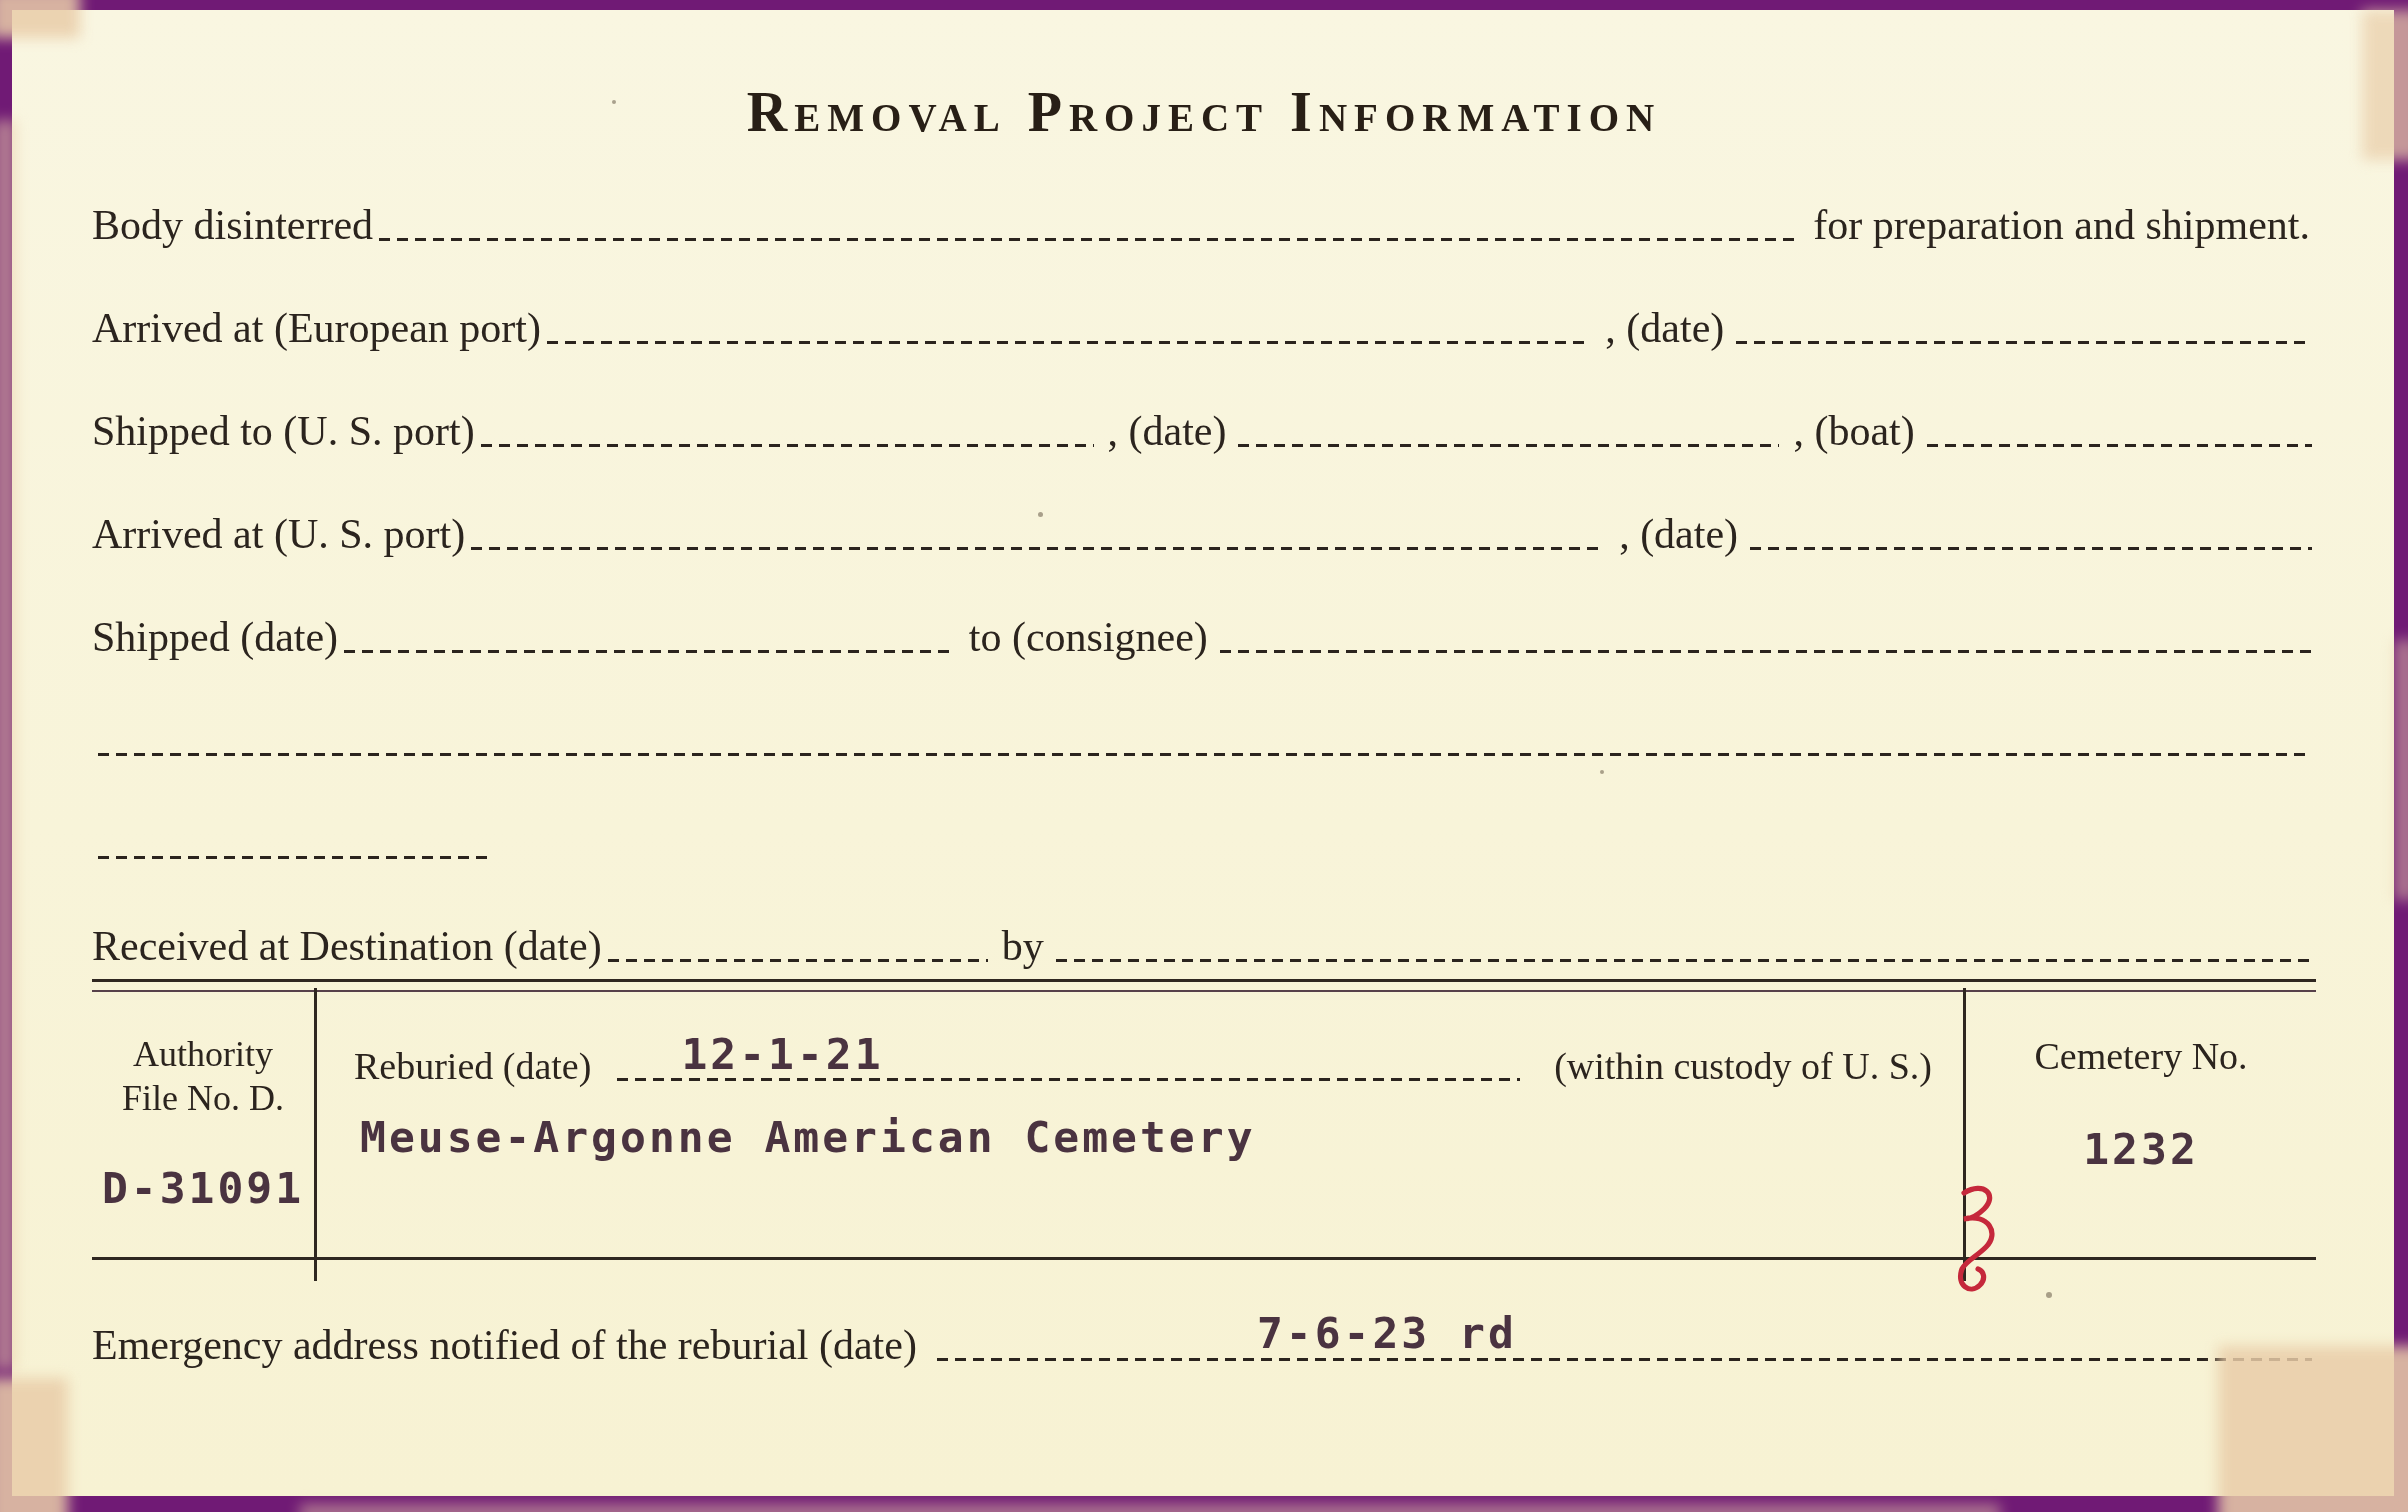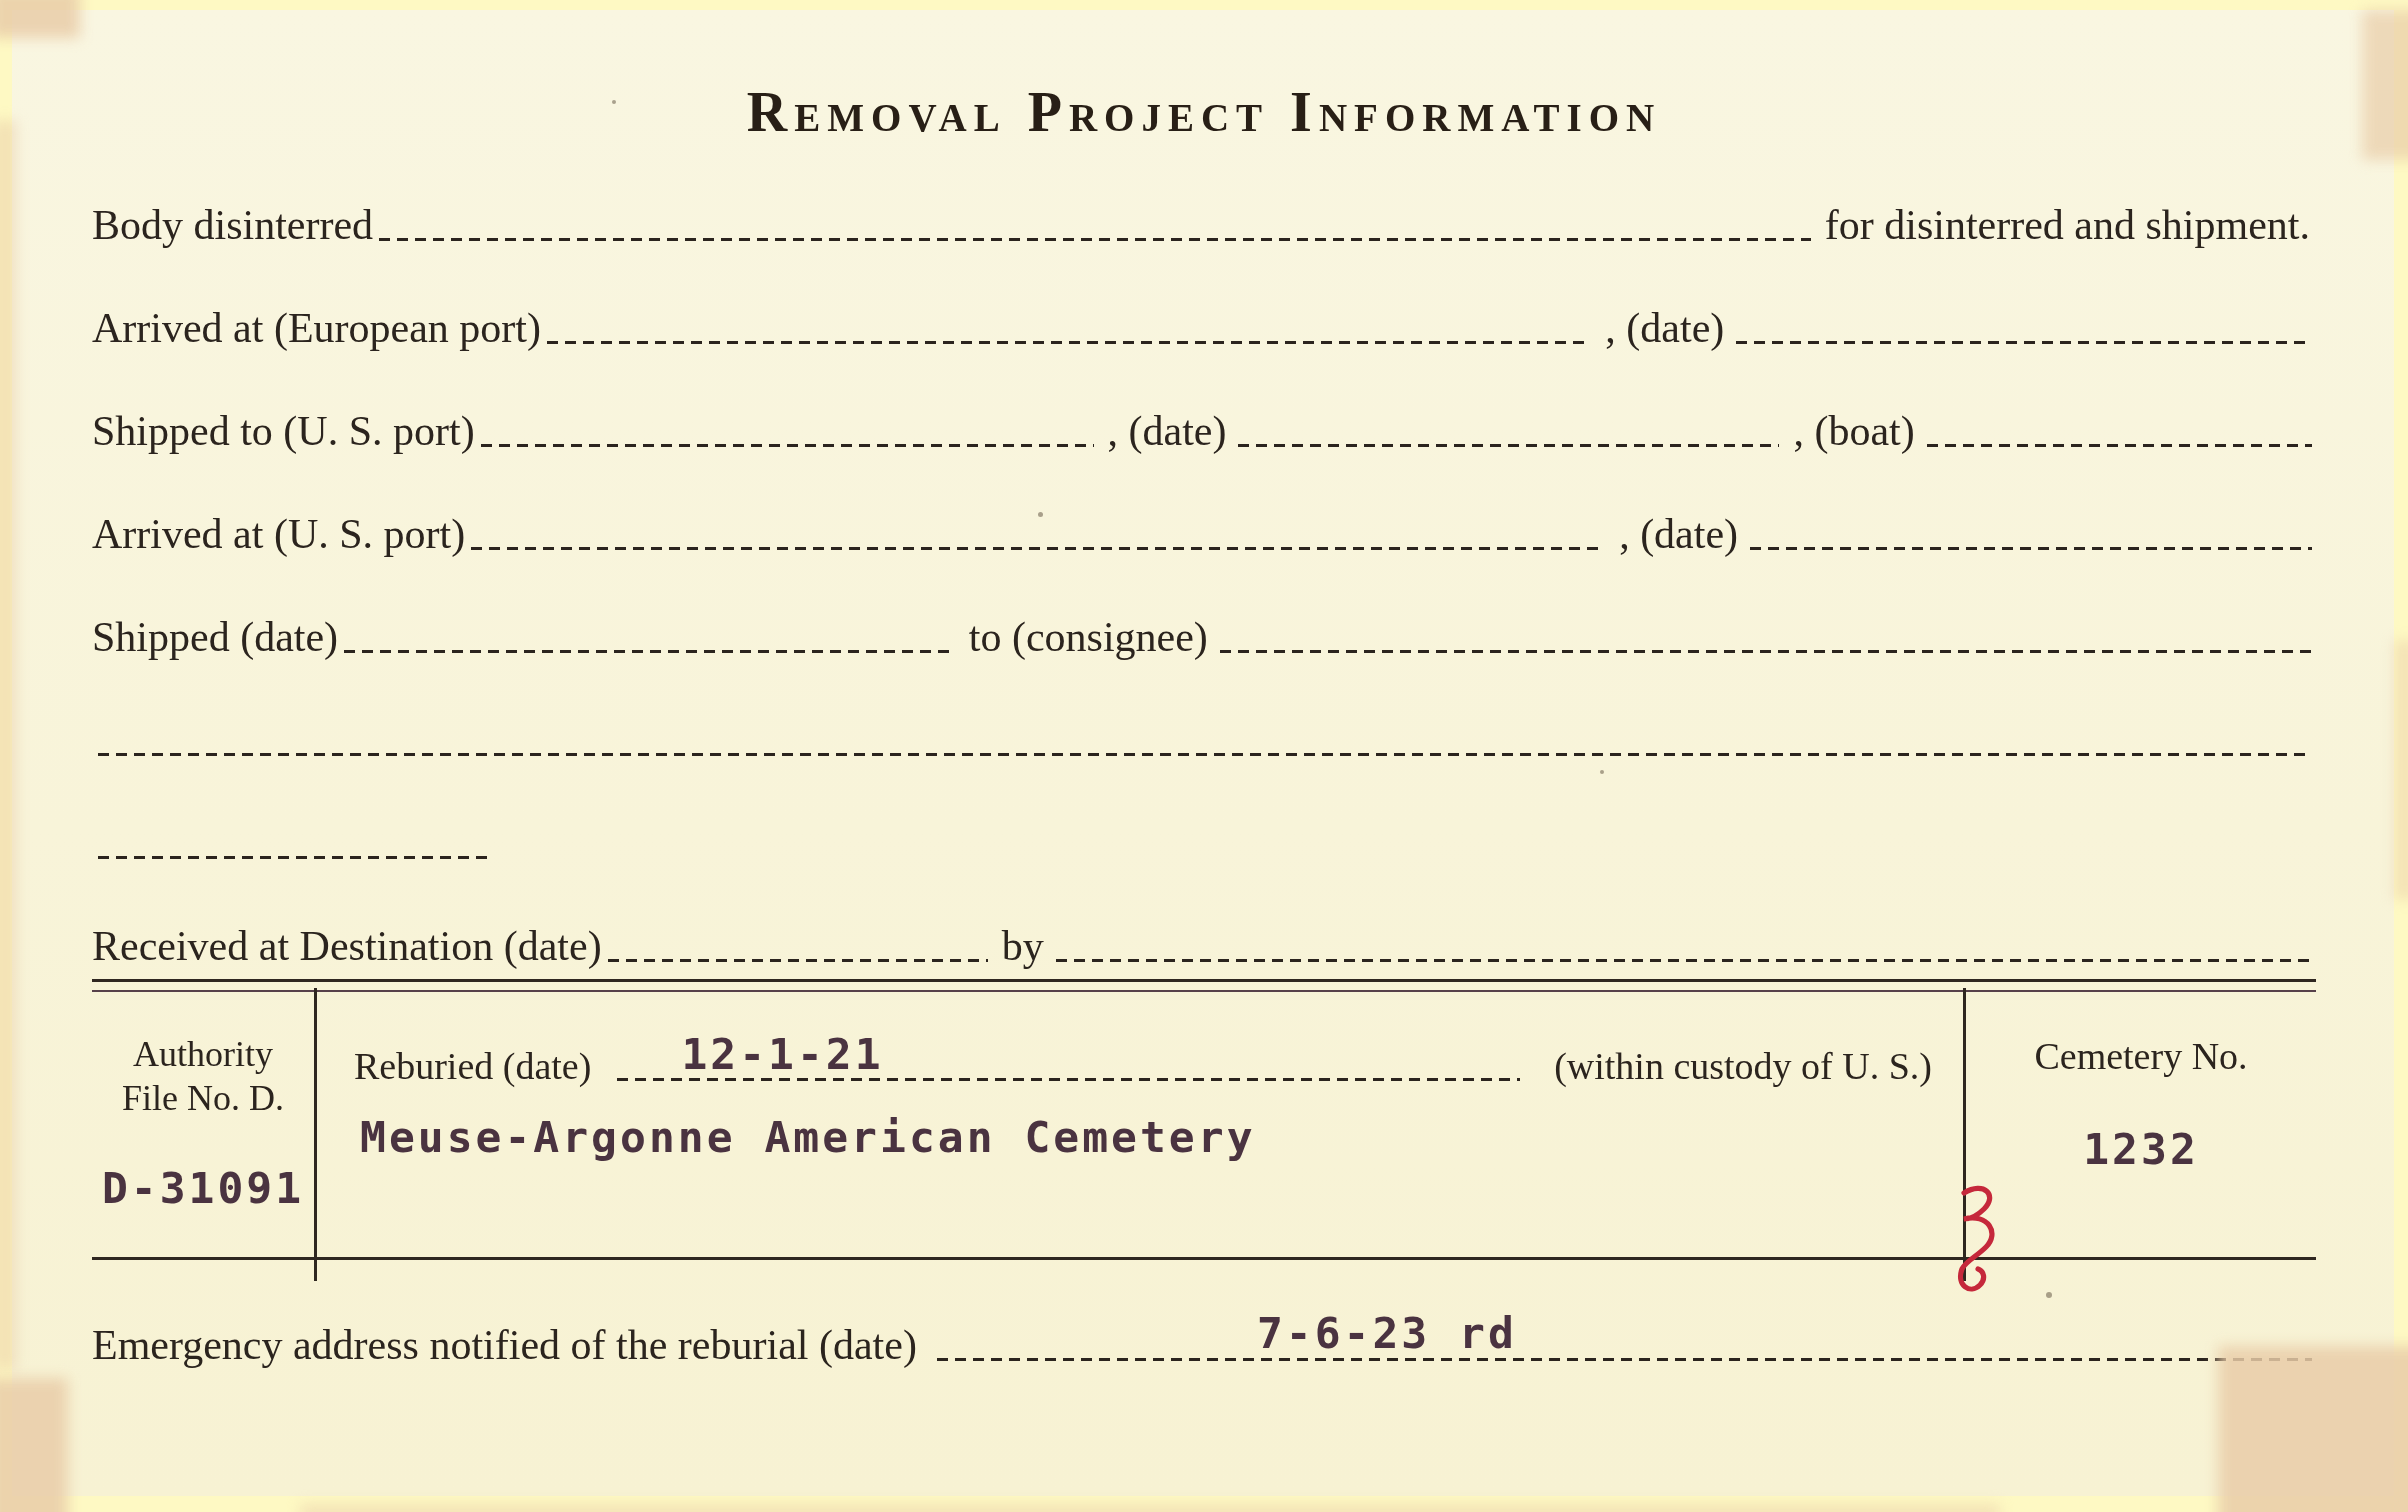--- a/index.html
+++ b/index.html
@@ -1,17 +1,17 @@
 <!DOCTYPE html>
 <html><head>
 <meta charset="utf-8">
 <style>
   html,body{margin:0;padding:0;background:#fefdf4;}
   .scan{position:relative;width:2408px;height:1512px;overflow:hidden;
-        background:#fef9c3;font-family:"Liberation Serif", serif;}
+        background:#701a75;font-family:"Liberation Serif", serif;}
   
   .card{position:absolute;left:12px;top:10px;right:14px;bottom:16px;
         background:linear-gradient(180deg,#f9f6e1 0%,#f8f4d9 55%,#f7f2d3 100%);
         padding:70px 78px 0 80px;box-sizing:border-box;color:#2b241e;}
   
   .edge{position:absolute;background:#e9cda9;filter:blur(7px);opacity:.85;z-index:3;}
   .edge.e-left{left:-6px;top:120px;width:22px;height:1250px;opacity:.55;}
   .edge.e-topleft{left:-10px;top:-12px;width:90px;height:50px;}
   .edge.e-topright{right:-14px;top:10px;width:60px;height:150px;opacity:.7;}
   .edge.e-right{right:-8px;top:640px;width:22px;height:260px;opacity:.5;}
@@ -75,21 +75,21 @@
   <div class="speck" style="left:2046px;top:1292px;width:6px;height:6px;"></div>
   <div class="speck" style="left:612px;top:100px;width:4px;height:4px;"></div>
 
   <div class="card">
 
     <h1 class="title">Removal Project Information</h1>
 
     <div class="row">
       <span class="lbl">Body disinterred</span>
       <span class="fill"></span>
-      <span class="lbl mid">for disinterred and shipment.</span>
+      <span class="lbl mid">for preparation and shipment.</span>
     </div>
 
     <div class="row">
       <span class="lbl">Arrived at (European port)</span>
       <span class="fill" style="flex-grow:9;"></span>
       <span class="lbl mid">, (date)</span>
       <span class="fill" style="flex-grow:5;"></span>
     </div>
 
     <div class="row">

